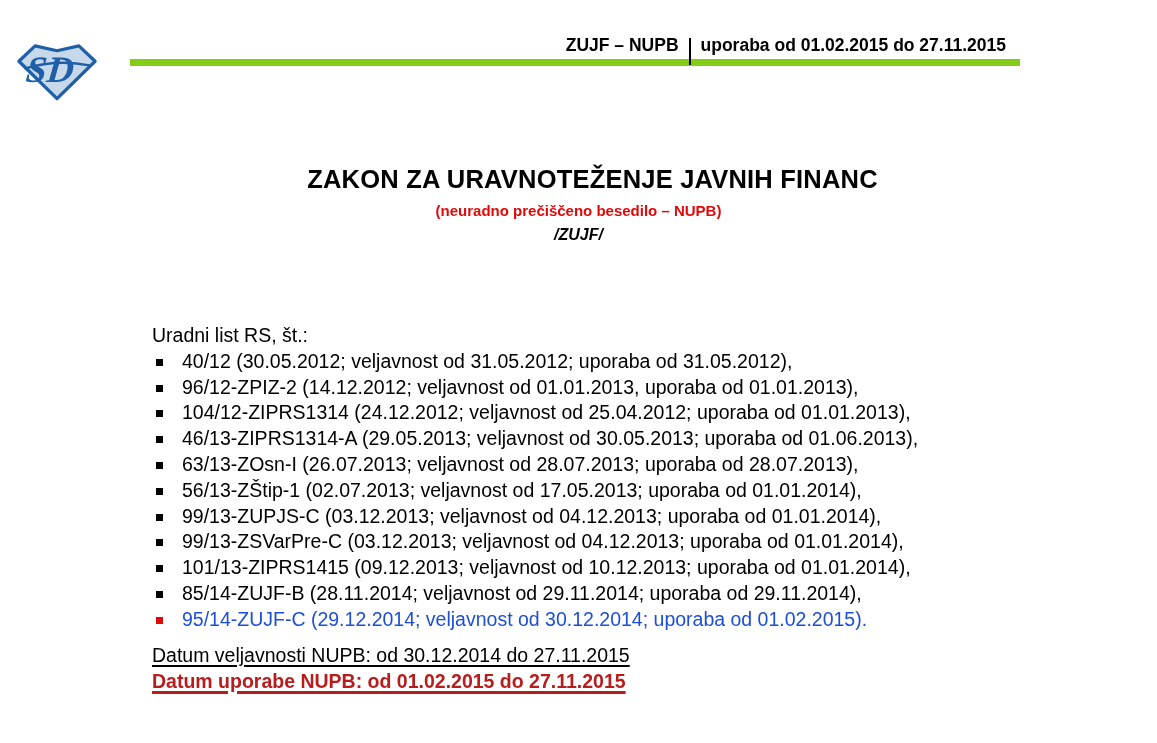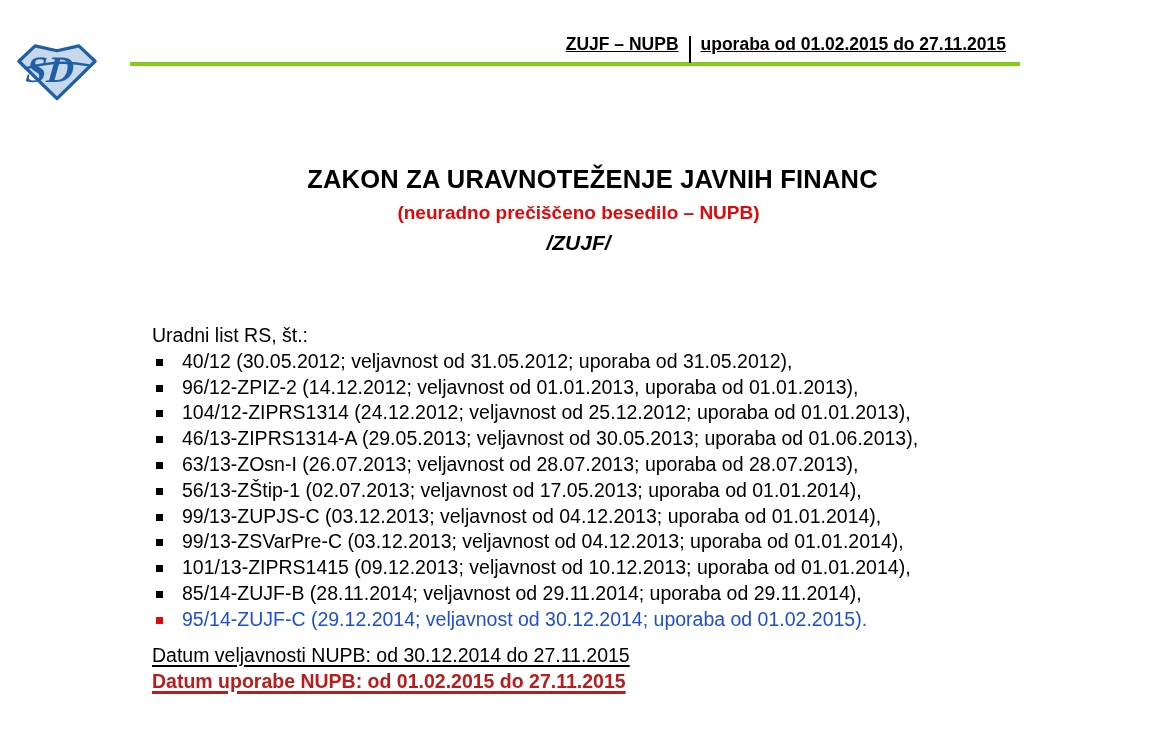--- a/index.html
+++ b/index.html
@@ -13,48 +13,47 @@
   }
 
   
   .logo { position:absolute; left:16px; top:41px; width:82px; height:60px; }
 
   
   .header-rule {
     position:absolute;
     left:130px; top:36px;
     width:890px; height:30px;
-    border-bottom:4px solid #84cc16;
+    border-bottom:7px solid #84cc16;
     display:flex;
     justify-content:flex-end;
-    align-items:flex-start;
+    align-items:center;
     padding-right:14px;
     overflow:visible;
-    text-decoration:underline;
   }
   .header-rule .htxt {
     font-size:17.5px;
     font-weight:bold;
     line-height:1;
     padding-bottom:3px;
     white-space:nowrap;
   }
   .header-divider {
     width:2px;
     height:27px;
     background:#000;
     margin:0 10px -7px 10px;
     flex:0 0 auto;
   }
 
   
   .title-block { position:absolute; left:0; top:165px; width:1157px; text-align:center; }
   .title-main  { font-size:25.5px; font-weight:bold; letter-spacing:0.2px;margin-left:28px; }
-  .title-sub   { font-size:19px; font-weight:bold; margin-top:8px; }
-  .title-short { font-size:21px;  font-weight:bold; font-style:italic; margin-top:7px; }
+  .title-sub   { font-size:15px; font-weight:bold; margin-top:8px; }
+  .title-short { font-size:16px;  font-weight:bold; font-style:italic; margin-top:7px; }
 
   
   .content {
     position:absolute;
     left:152px; top:287px;
     font-size:19.5px;
     line-height:25.8px;
     white-space:nowrap;
     margin-top:36px;
   }
@@ -104,21 +103,21 @@
   <div class="title-main">ZAKON ZA URAVNOTEŽENJE JAVNIH FINANC</div>
   <div class="title-sub" style="color: rgb(224, 8, 8);">(neuradno prečiščeno besedilo – NUPB)</div>
   <div class="title-short">/ZUJF/</div>
 </div>
 
 <div class="content">
   <div class="intro">Uradni list RS, št.:</div>
   <ul class="gazette-list" id="gazette-list">
       <li><span class="sq"></span><span>40/12 (30.05.2012; veljavnost od 31.05.2012; uporaba od 31.05.2012),</span></li>
       <li><span class="sq"></span><span>96/12-ZPIZ-2 (14.12.2012; veljavnost od 01.01.2013, uporaba od 01.01.2013),</span></li>
-      <li><span class="sq"></span><span>104/12-ZIPRS1314 (24.12.2012; veljavnost od 25.12.2012; uporaba od 01.01.2013),</span></li>
+      <li><span class="sq"></span><span>104/12-ZIPRS1314 (24.12.2012; veljavnost od 25.04.2012; uporaba od 01.01.2013),</span></li>
       <li><span class="sq"></span><span>46/13-ZIPRS1314-A (29.05.2013; veljavnost od 30.05.2013; uporaba od 01.06.2013),</span></li>
       <li><span class="sq"></span><span>63/13-ZOsn-I (26.07.2013; veljavnost od 28.07.2013; uporaba od 28.07.2013),</span></li>
       <li><span class="sq"></span><span>56/13-ZŠtip-1 (02.07.2013; veljavnost od 17.05.2013; uporaba od 01.01.2014),</span></li>
       <li><span class="sq"></span><span>99/13-ZUPJS-C (03.12.2013; veljavnost od 04.12.2013; uporaba od 01.01.2014),</span></li>
       <li><span class="sq"></span><span>99/13-ZSVarPre-C (03.12.2013; veljavnost od 04.12.2013; uporaba od 01.01.2014),</span></li>
       <li><span class="sq"></span><span>101/13-ZIPRS1415 (09.12.2013; veljavnost od 10.12.2013; uporaba od 01.01.2014),</span></li>
       <li><span class="sq"></span><span>85/14-ZUJF-B (28.11.2014; veljavnost od 29.11.2014; uporaba od 29.11.2014),</span></li>
       <li style="color: #1d4ed8;"><span class="sq" style="background: rgb(224, 8, 8);"></span><span>95/14-ZUJF-C (29.12.2014; veljavnost od 30.12.2014; uporaba od 01.02.2015).</span></li>
     </ul>
   <div class="validity">

